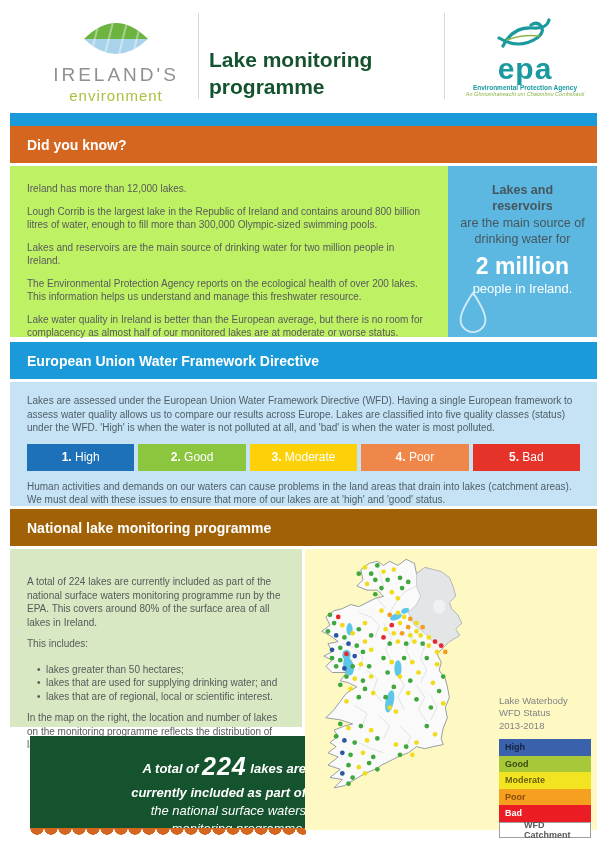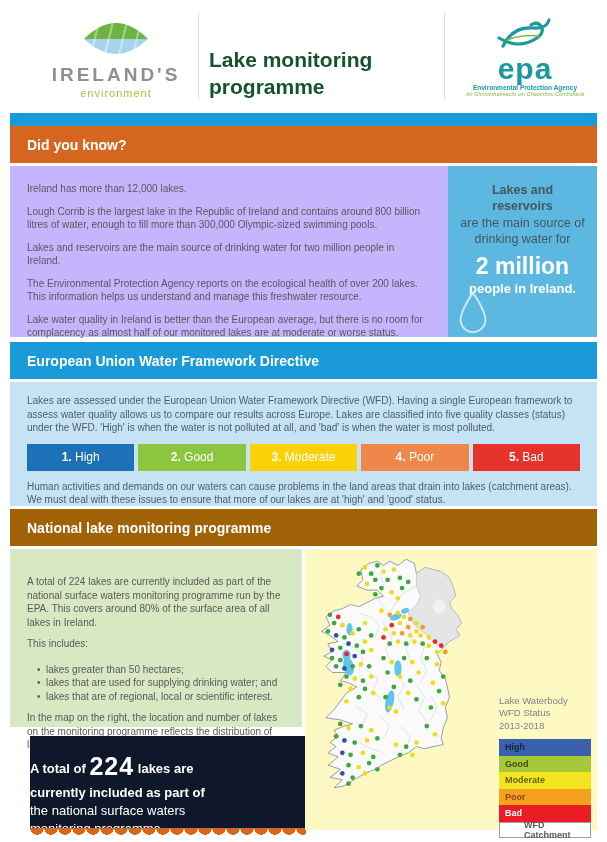--- a/index.html
+++ b/index.html
@@ -2,69 +2,69 @@
 <html><head>
 <meta charset="utf-8">
 <style>
   html,body{margin:0;padding:0;background:#fff;}
   .page{position:relative;width:607px;height:842px;background:#fff;overflow:hidden;
         font-family:"Liberation Sans",sans-serif;}
 
   
   .brand{position:absolute;left:38px;top:16px;width:156px;text-align:center;}
   .brand-leaf{display:block;margin:0 auto;}
-  .brand-name{font-size:19px;font-weight:bold;color:#8e9093;letter-spacing:3px;margin-top:2px;}
-  .brand-sub{font-size:11px;color:#a9c23f;margin-top:1px;letter-spacing:1px;}
+  .brand-name{font-size:19px;font-weight:normal;color:#8e9093;letter-spacing:3px;margin-top:2px;}
+  .brand-sub{font-size:15px;color:#a9c23f;margin-top:1px;letter-spacing:1px;}
   .vdiv{position:absolute;top:13px;height:86px;width:1px;background:#d9d9d9;}
   #vdiv-left{left:198px;} #vdiv-right{left:444px;}
   .doc-title{position:absolute;left:209px;top:46px;font-size:21px;font-weight:bold;
              color:#14532d;line-height:1.3;}
   .epa{position:absolute;left:456px;top:16px;width:138px;text-align:center;}
   .epa-word{font-size:30px;font-weight:bold;color:#1a9a9f;line-height:.85;letter-spacing:1px;}
   .epa-tag1{font-size:6.5px;font-weight:bold;color:#1a9a9f;margin-top:2px;}
   .epa-tag2{font-size:5.5px;color:#8ab446;font-style:italic;}
 
   
   .band{position:absolute;left:10px;width:587px;height:37px;box-sizing:border-box;
         display:flex;align-items:center;padding-left:17px;color:#fff;
         font-weight:bold;font-size:14px;}
   #band-strip{top:113px;height:13px;background:#1a9ad8;padding:0;}
   #band-dyk{top:126px;background:#d4661f;}
   #band-wfd{top:342px;background:#1a9ad8;}
   #band-nat{top:509px;background:#a16207;}
 
   
-  #panel-dyk{position:absolute;left:10px;top:166px;width:587px;height:171px;background:#c4b5fd;
+  #panel-dyk{position:absolute;left:10px;top:166px;width:587px;height:171px;background:#bef264;
              box-sizing:border-box;padding:16px 170px 0 17px;}
   .body-p{font-size:10px;color:#58595b;line-height:1.35;margin:0 0 9px;}
   #dyk-callout{position:absolute;right:0;top:0;width:149px;height:100%;background:#5cb8e1;
                box-sizing:border-box;text-align:center;padding:16px 12px 16px;}
   .co-dark{font-size:12.5px;font-weight:bold;color:#46565e;line-height:1.3;}
   .co-big{font-size:23px;font-weight:bold;color:#fff;margin-top:7px;line-height:1.1;}
-  .co-white{font-size:13px;font-weight:bold;color:#fff;line-height:1.3;margin-top:2px;}
+  .co-white{font-size:13px;font-weight:normal;color:#fff;line-height:1.3;margin-top:2px;}
   .droplet{position:absolute;left:9px;bottom:3px;}
 
   
   #panel-wfd{position:absolute;left:10px;top:382px;width:587px;height:124px;background:#c5e3f4;
              box-sizing:border-box;padding:12px 17px 0;}
   #panel-wfd .body-p{color:#4e5d68;margin-bottom:0;}
   .classes-row{display:flex;gap:4px;margin:9px 0 9px;}
   .class-box{flex:1;height:27px;display:flex;align-items:center;justify-content:center;
              color:#fff;font-size:12px;}
 
   
   #panel-nat{position:absolute;left:10px;top:549px;width:292px;height:178px;background:#d8e8c2;
              box-sizing:border-box;padding:26px 14px 0 17px;}
   #panel-nat .body-p{margin-bottom:8px;}
   .nat-bullets{list-style:none;margin:12px 0 8px;padding:0 0 0 10px;}
   .nat-bullets li{font-size:10px;color:#58595b;line-height:1.35;padding-left:9px;position:relative;}
   .nat-bullets li::before{content:"\2022";position:absolute;left:0;color:#58595b;}
 
-  #nat-callout{position:absolute;left:30px;top:736px;width:276px;height:92px;background:#0f172a;
-               box-sizing:border-box;color:#fff;text-align:left;padding-top:13px;}
+  #nat-callout{position:absolute;left:30px;top:736px;width:276px;height:92px;background:#14532d;
+               box-sizing:border-box;color:#fff;text-align:right;padding-top:13px;font-style:italic;}
   .nc-line{font-size:13px;line-height:1.4;}
   .nc-bold{font-weight:bold;}
   .nc-big{font-size:25px;font-weight:bold;letter-spacing:1px;vertical-align:-2px;}
   #nat-wave{position:absolute;left:30px;top:828px;width:276px;height:8px;
             background-image:radial-gradient(circle at 7px 0px,#d4661f 6.5px,rgba(0,0,0,0) 7px);
             background-size:14px 8px;background-repeat:repeat-x;}
 
   
   #map-area{position:absolute;left:305px;top:549px;width:292px;height:281px;background:#fef9c3;}
   #ireland-svg{position:absolute;left:6px;top:2px;}

